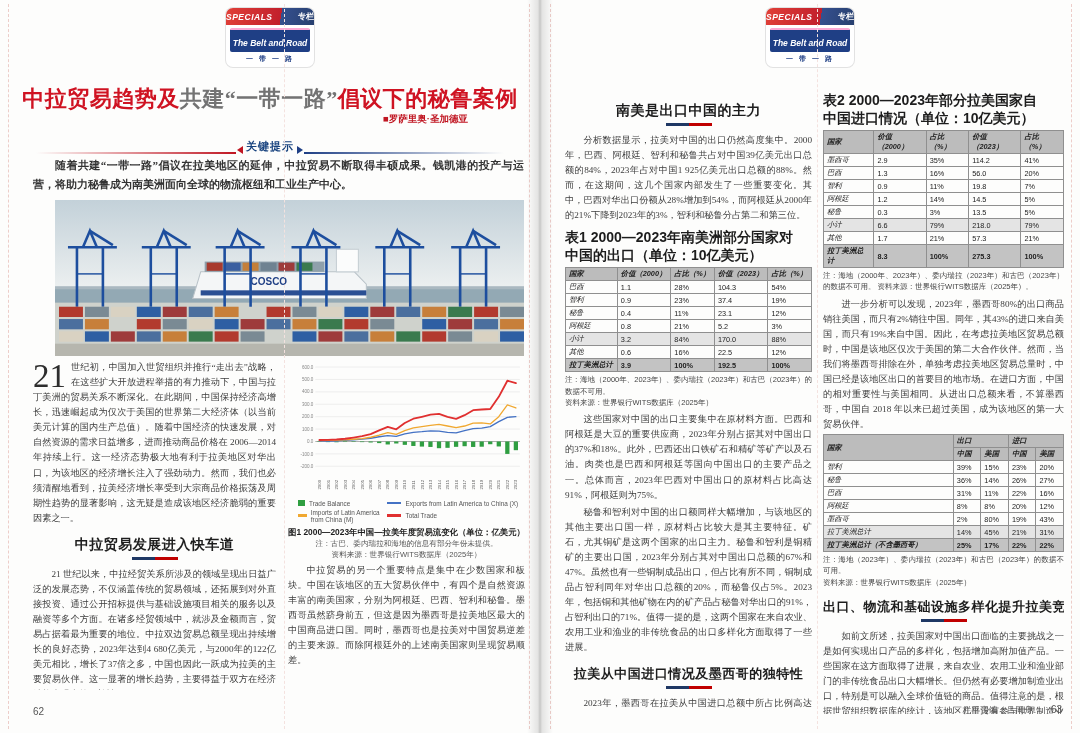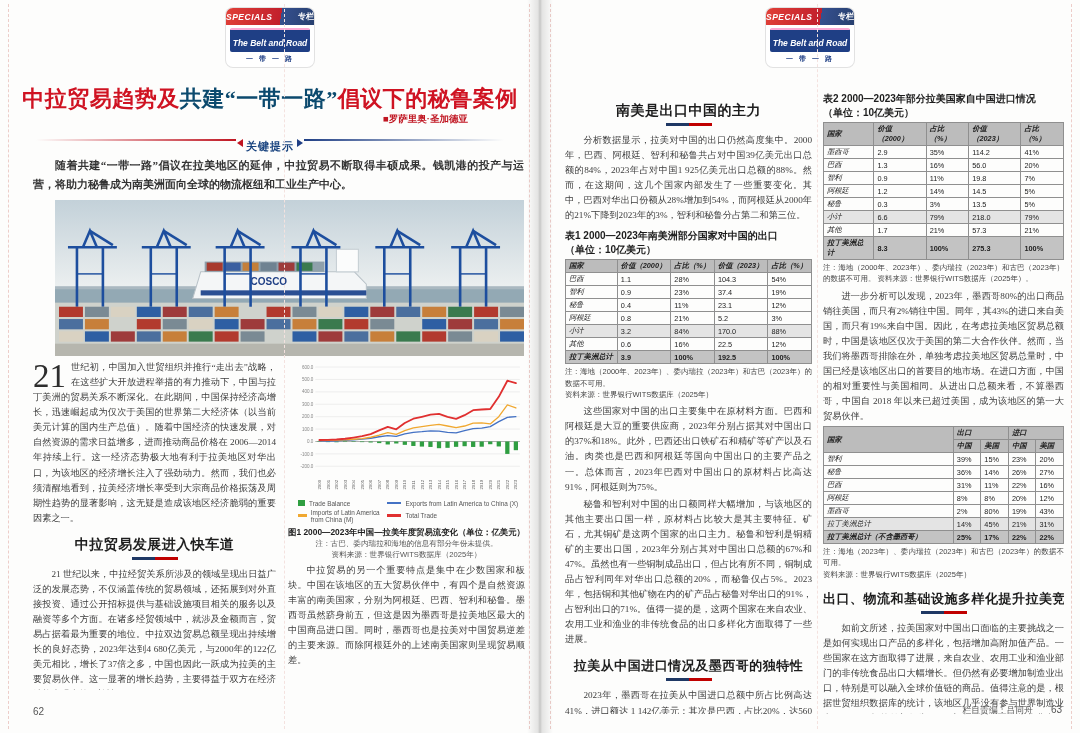--- a/index.html
+++ b/index.html
@@ -19,23 +19,23 @@
     background:linear-gradient(100deg,#e04038 0%,#c21f2c 62%,#35508f 62%,#27406f 100%);}
   .badge-top .sp{color:#fff;font-size:8.5px;font-weight:bold;font-style:italic;letter-spacing:.5px;}
   .badge-top .spcn{color:#fff;font-size:8px;font-weight:bold;}
   .badge-mid{margin:3px 4px 1px 4px;background:linear-gradient(180deg,#2c4a8e,#16ole 0) #1f3f85;background:#1f3f85;border-radius:2px;border-top:2px solid #f9a8d4;padding:2px 0;}
   .badge-mid span{color:#fff;font-size:8.5px;font-weight:bold;font-style:italic;white-space:nowrap;}
   .badge-bot{color:#1f3f85;font-size:7px;font-weight:bold;letter-spacing:2px;padding:1px 0 3px 0;}
 
   
   .main-title{position:absolute;top:84px;left:20px;right:20px;text-align:center;font-size:22px;font-weight:bold;letter-spacing:.5px;white-space:nowrap;}
   .t-red{color:#cf1322;}
-  .t-blue{color:#0c4a6e;}
+  .t-blue{color:#737373;}
   .byline{position:absolute;top:113px;right:72px;font-size:9.5px;font-weight:bold;color:#c01622;font-family:"Liberation Sans",sans-serif;}
-  .keyline{position:absolute;top:139px;left:36px;right:36px;display:flex;align-items:flex-start;}
+  .keyline{position:absolute;top:139px;left:36px;right:36px;display:flex;align-items:flex-end;}
   .kl-left{flex:1;height:2px;background:linear-gradient(to right,rgba(192,22,34,0),#c01622);}
   .kl-right{flex:1;height:2px;background:linear-gradient(to right,#1f3f85,rgba(31,63,133,0));}
   .kl-arrow-l{width:0;height:0;border-top:4px solid transparent;border-bottom:4px solid transparent;border-right:6px solid #c01622;margin:0 3px 0 1px;}
   .kl-arrow-r{width:0;height:0;border-top:4px solid transparent;border-bottom:4px solid transparent;border-left:6px solid #1f3f85;margin:0 1px 0 3px;}
   .kl-label{font-size:11px;font-weight:bold;color:#17427e;letter-spacing:1px;}
   .abstract{position:absolute;top:156px;left:33px;right:16px;font-size:11px;font-weight:bold;color:#333;line-height:1.75;text-align:justify;text-indent:2em;}
   .photo{position:absolute;top:200px;left:55px;right:16px;height:156px;overflow:hidden;background:#84cc16;}
   .photo svg{display:block;width:100%;height:100%;}
 
   
@@ -53,21 +53,21 @@
 
   
   .figure{margin:4px 0 3px 0;}
   .fig-caption{font-size:8.4px;font-weight:bold;text-align:center;color:#1d1d1d;font-family:"Liberation Sans",sans-serif;margin-top:2px;}
   .fig-note{font-size:7.6px;text-align:center;color:#555;font-family:"Liberation Sans",sans-serif;line-height:1.45;}
   .legend{display:grid;grid-template-columns:1fr 1.6fr;gap:2px 6px;padding:2px 4px 2px 10px;}
   .legend .li{display:flex;align-items:center;gap:4px;font-size:6.4px;color:#555;font-family:"Liberation Sans",sans-serif;}
   .legend .swatch{display:inline-block;}
 
   
-  .tbl-title{font-size:10px;font-weight:bold;color:#1d1d1d;font-family:"Liberation Sans",sans-serif;margin:6px 16px 2px 0;}
+  .tbl-title{font-size:14px;font-weight:bold;color:#1d1d1d;font-family:"Liberation Sans",sans-serif;margin:6px 16px 2px 0;}
   table.datatable{width:100%;border-collapse:collapse;font-family:"Liberation Sans",sans-serif;font-size:7.3px;color:#222;}
   table.datatable th,table.datatable td{border:1px solid #8f8f8f;padding:1px 3px;text-align:left;}
   table.datatable thead th{background:#bcbcbc;font-weight:bold;font-style:italic;}
   table.datatable td.cname{font-style:italic;}
   table.datatable tr.r-sub td{background:#e4e4e4;}
   table.datatable tr.r-total td{background:#c3c3c3;font-weight:bold;}
   .tbl-note{font-size:7.5px;color:#454545;font-family:"Liberation Sans",sans-serif;line-height:1.5;margin:2px 0 4px 0;text-align:justify;}
 
   
   .pagenum-left{position:absolute;left:33px;bottom:16px;font-size:10px;color:#555;font-family:"Liberation Sans",sans-serif;}

